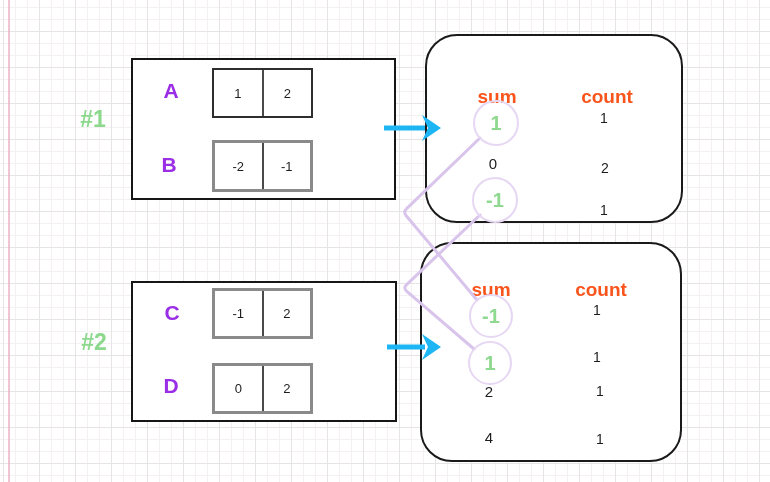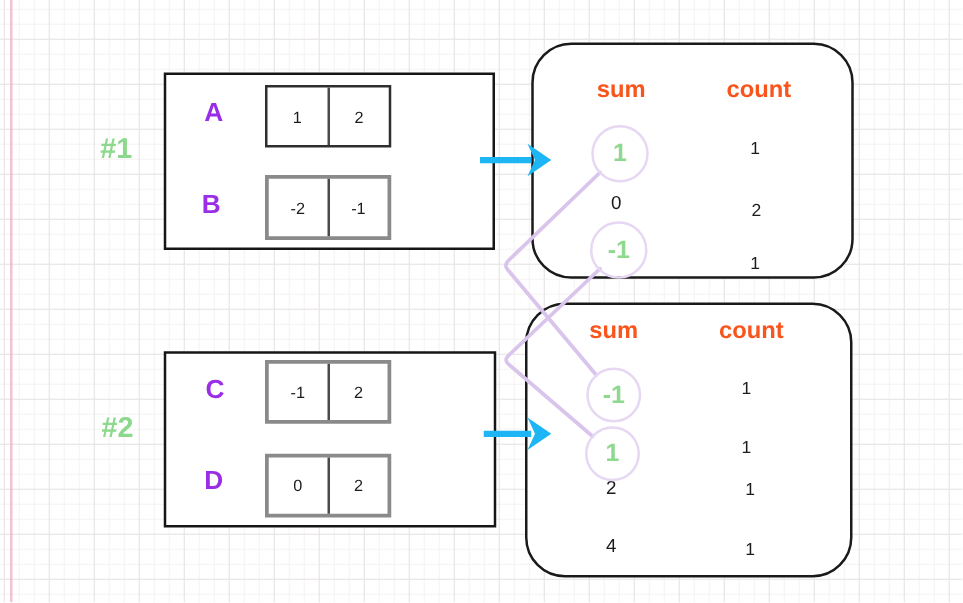--- a/index.html
+++ b/index.html
@@ -31,21 +31,21 @@
   .cells {
     position:absolute; display:flex; background:#ffffff; box-sizing:border-box;
   }
   .cells-dark  { border:2px solid #2e2e2e; }
   .cells-gray  { border:3px solid #8a8a8a; }
   .cell {
     flex:1; display:flex; align-items:center; justify-content:center;
     font-size:13px; color:#1c1c1c;
   }
   .cell + .cell { border-left:2px solid #4a4a4a; }
-  .tbl-header { font-size:19px; font-weight:bold; color:#f9541b; }
+  .tbl-header { font-size:19px; font-weight:bold; color:#f9541b;margin-top:24px; }
   .sum-green  { font-size:20px; font-weight:bold; color:#8fd88f; }
   .sum-black  { font-size:15px; color:#1c1c1c; }
   .count-val  { font-size:14px; color:#1c1c1c; }
   .overlay { position:absolute; left:0; top:0; z-index:10; pointer-events:none; }
 </style>
 </head>
 <body>
 
 <div class="canvas">
 

